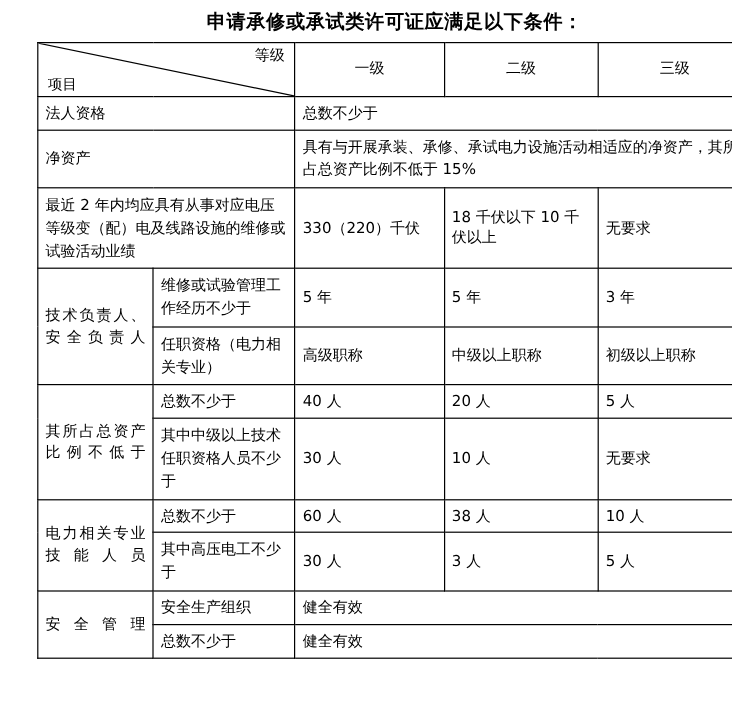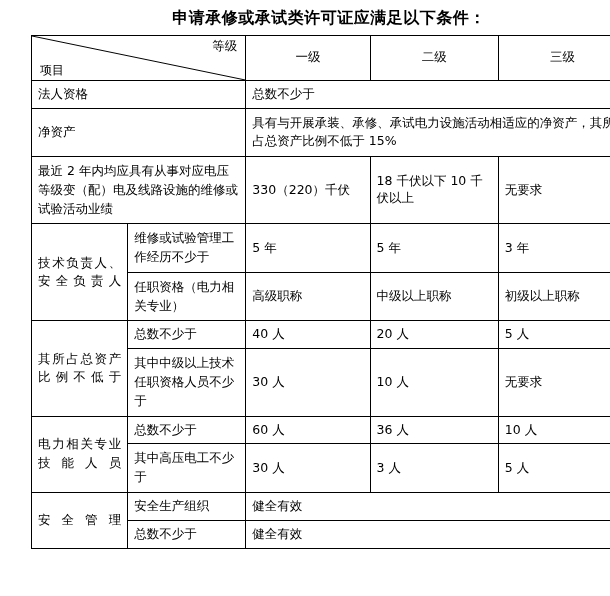--- a/index.html
+++ b/index.html
@@ -154,21 +154,21 @@
         <td class="lead">其中中级以上技术任职资格人员不少于</td>
         <td>30 人</td>
         <td>10 人</td>
         <td>无要求</td>
       </tr>
 
       <tr>
         <td rowspan="2" class="spread lead">电力相关专业技能人员</td>
         <td>总数不少于</td>
         <td>60 人</td>
-        <td>36 人</td>
+        <td>38 人</td>
         <td>10 人</td>
       </tr>
 
       <tr>
         <td class="lead">其中高压电工不少于</td>
         <td>30 人</td>
         <td>3 人</td>
         <td>5 人</td>
       </tr>
 

